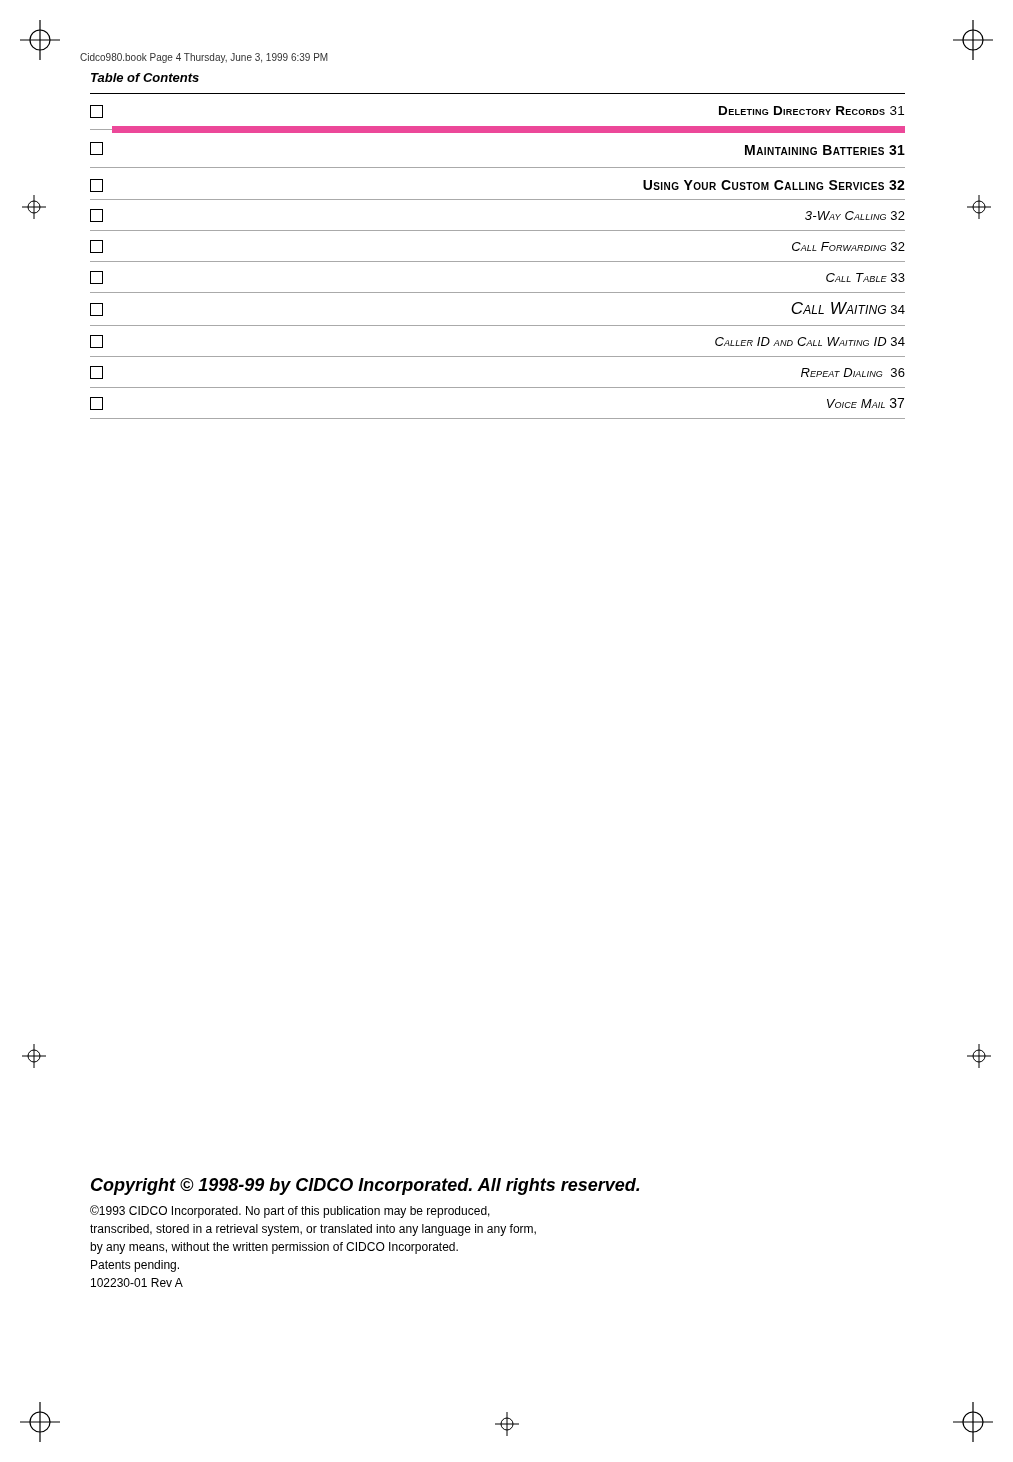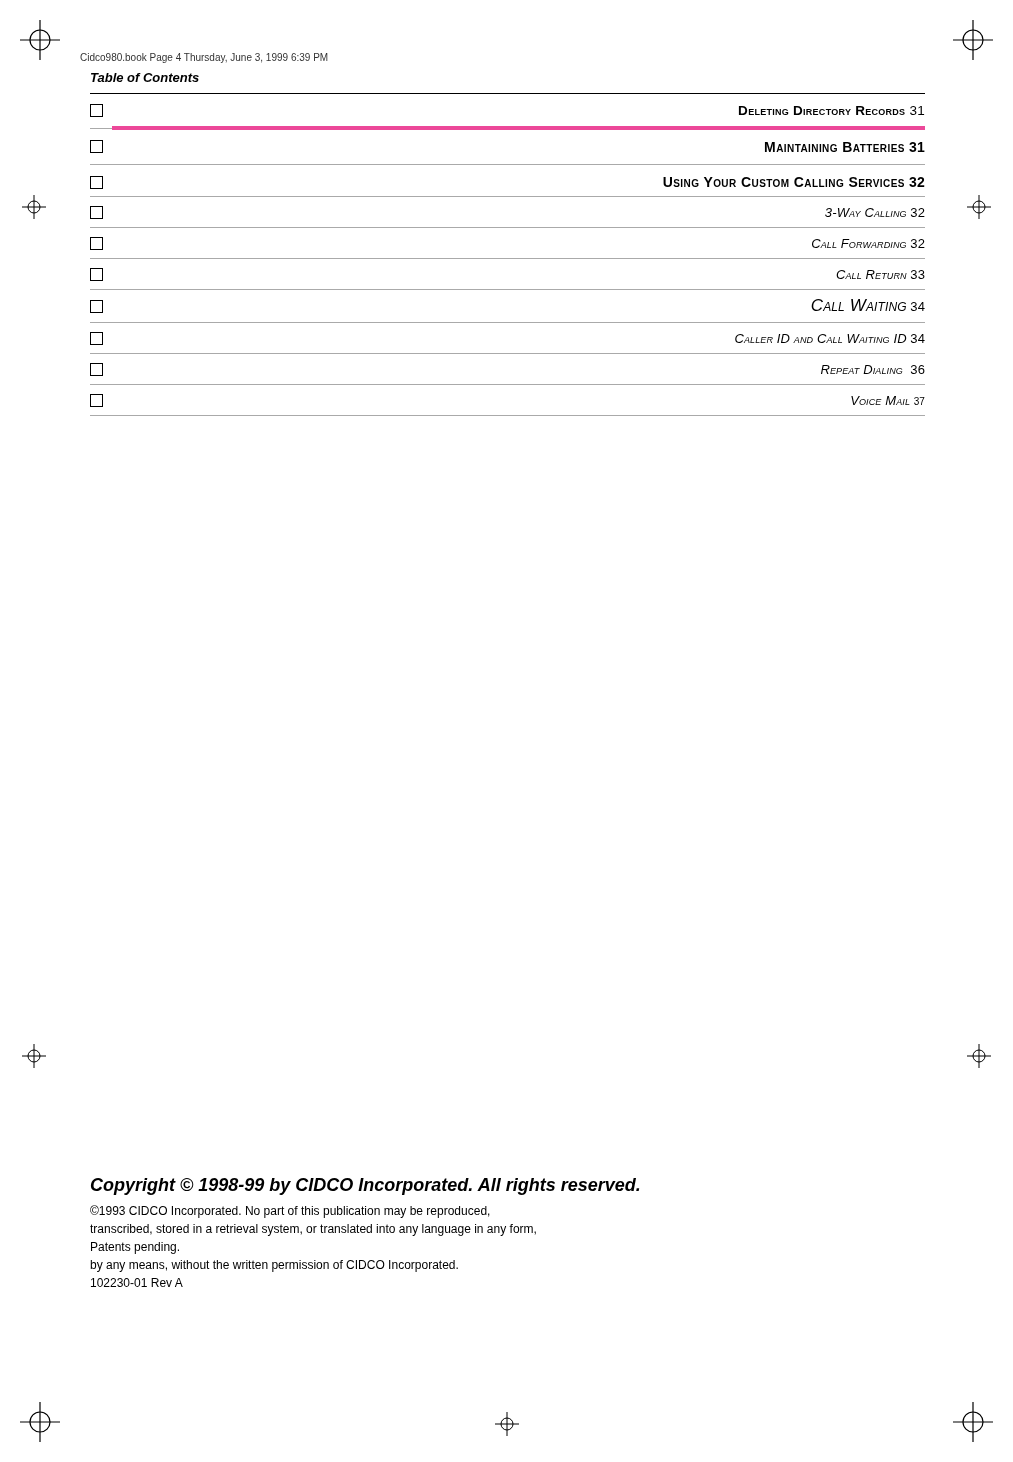--- a/index.html
+++ b/index.html
@@ -50,21 +50,21 @@
       font-size: 10px;
       color: #333;
       font-family: Arial, sans-serif;
     }
 
     
     .main-content {
       position: absolute;
       top: 70px;
       left: 90px;
-      right: 88px;
+      right: 108px;
     }
 
     
     .toc-heading {
       font-family: Arial, sans-serif;
       font-size: 13px;
       font-weight: bold;
       font-style: italic;
       color: #000;
       margin-bottom: 8px;
@@ -232,21 +232,21 @@
 
     <hr class="toc-rule">
 
     <table style="width:100%; border-collapse:collapse;">
       <tbody>
 
         <tr>
           <td style="width:22px; padding: 7px 0 7px 0; vertical-align:middle; border-bottom: 1px solid #aaa;">
             <div class="chk"></div>
           </td>
-          <td style="text-align:right; padding: 7px 0 7px 4px; border-bottom: 4px solid #ec4899; vertical-align:middle;">
+          <td style="text-align:right; padding: 7px 0 7px 4px; border-bottom: 7px solid #ec4899; vertical-align:middle;">
             <span class="row-label bold-sc">
               <span style="font-variant:small-caps; font-weight:bold; font-size:13.5px;">Deleting Directory Records</span>&nbsp;<span style="font-variant:normal; font-style:normal; font-weight:normal; font-size:13.5px;">31</span>
             </span>
           </td>
         </tr>
 
         <tr>
           <td style="width:22px; padding: 8px 0 8px 0; vertical-align:middle; border-top: 1.5px solid #000; border-bottom: 1px solid #aaa;">
             <div class="chk"></div>
           </td>
@@ -289,21 +289,21 @@
             </span>
           </td>
         </tr>
 
         <tr>
           <td style="width:22px; padding: 6px 0; vertical-align:middle; border-bottom: 1px solid #aaa;">
             <div class="chk"></div>
           </td>
           <td style="text-align:right; padding: 6px 0 6px 4px; border-bottom: 1px solid #aaa; vertical-align:middle;">
             <span class="row-label italic-sc">
-              <span style="font-variant:small-caps; font-style:italic; font-size:13px;">Call Return</span>&nbsp;<span style="font-variant:normal; font-style:normal; font-size:13px;">33</span>
+              <span style="font-variant:small-caps; font-style:italic; font-size:13px;">Call Table</span>&nbsp;<span style="font-variant:normal; font-style:normal; font-size:13px;">33</span>
             </span>
           </td>
         </tr>
 
         <tr>
           <td style="width:22px; padding: 6px 0; vertical-align:middle; border-bottom: 1px solid #aaa;">
             <div class="chk"></div>
           </td>
           <td style="text-align:right; padding: 6px 0 6px 4px; border-bottom: 1px solid #aaa; vertical-align:middle;">
             <span class="row-label italic-sc">
@@ -333,36 +333,36 @@
             </span>
           </td>
         </tr>
 
         <tr>
           <td style="width:22px; padding: 6px 0; vertical-align:middle; border-bottom: 1px solid #aaa;">
             <div class="chk"></div>
           </td>
           <td style="text-align:right; padding: 6px 0 6px 4px; border-bottom: 1px solid #aaa; vertical-align:middle;">
             <span class="row-label italic-sc">
-              <span style="font-variant:small-caps; font-style:italic; font-size:13px;">Voice Mail</span>&nbsp;<span style="font-variant:normal; font-style:normal; font-size:10px;">37</span>
+              <span style="font-variant:small-caps; font-style:italic; font-size:13px;">Voice Mail</span>&nbsp;<span style="font-variant:normal; font-style:normal; font-size:14px;">37</span>
             </span>
           </td>
         </tr>
 
 
 
       </tbody>
     </table>
 
   </div>
 
   <div class="copyright-section">
     <div class="copyright-title">Copyright © 1998-99 by CIDCO Incorporated. All rights reserved.</div>
     <div class="copyright-body">
       <div>©1993 CIDCO Incorporated. No part of this publication may be reproduced,</div>
       <div>transcribed, stored in a retrieval system, or translated into any language in any form,</div>
+      <div>by any means, without the written permission of CIDCO Incorporated.</div>
       <div>Patents pending.</div>
-      <div>by any means, without the written permission of CIDCO Incorporated.</div>
       <div>102230-01 Rev A</div>
     </div>
   </div>
 
 </div>
 
 </body></html>

